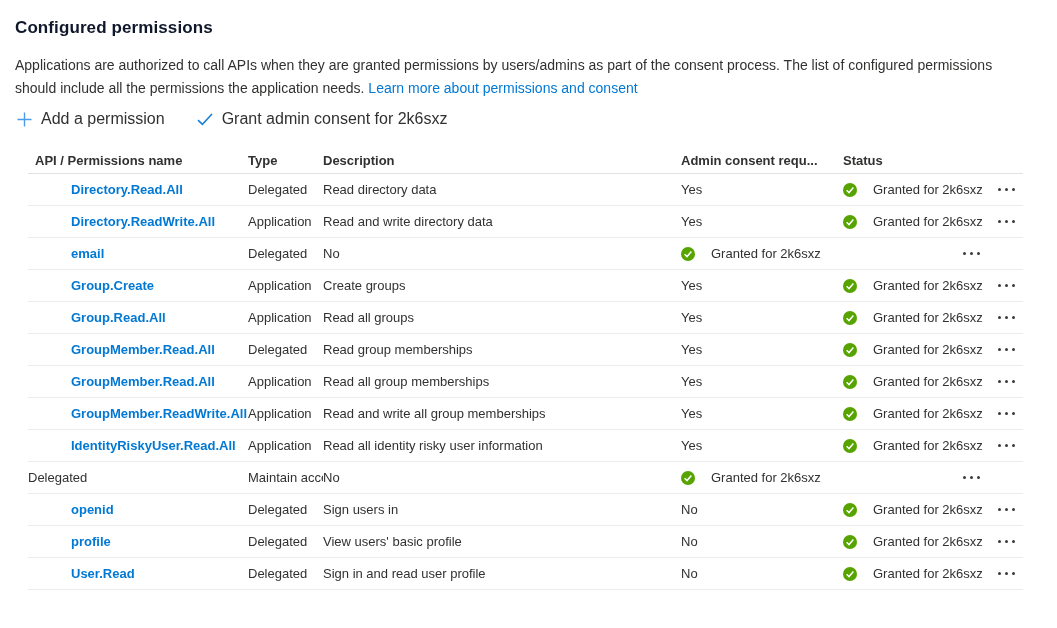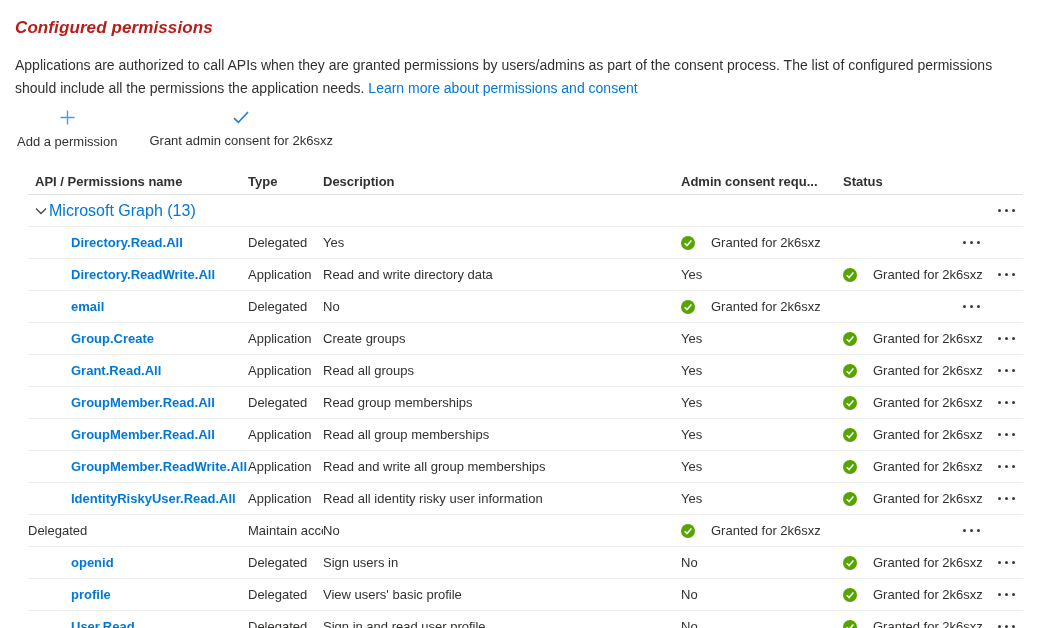--- a/index.html
+++ b/index.html
@@ -9,24 +9,23 @@
     background: #ffffff;
     font-family: "Liberation Sans", sans-serif;
     color: #323130;
     overflow: hidden;
   }
   .page { padding: 14px 16px 0 15px; }
 
   .page-title {
     font-size: 17px;
     font-weight: 600;
-    color: #b91c1c;
+    color: #0f172a;
     margin: 4px 0 16px 0;
     letter-spacing: 0.1px;
-    font-style: italic;
   }
 
   .description {
     font-size: 14px;
     line-height: 1.65;
     color: #323130;
     max-width: 1010px;
     margin: 0 0 8px 0;
   }
   a.link, .link {
@@ -43,24 +42,23 @@
     margin: 0 0 18px 0;
   }
   .cmd-button {
     display: inline-flex;
     align-items: center;
     gap: 9px;
     background: none;
     border: none;
     padding: 2px 2px;
     font-family: "Liberation Sans", sans-serif;
-    font-size: 13px;
+    font-size: 16px;
     color: #323130;
     cursor: pointer;
-    flex-direction: column;
   }
   .cmd-button svg { display: block; }
 
   
   .perm-table { width: 995px; margin-left: 13px; }
   .grid-row {
     display: grid;
     grid-template-columns: 220px 75px 358px 162px 145px 35px;
     align-items: center;
   }
@@ -154,46 +152,26 @@
 
     <div class="grid-row thead">
       <div class="cell h-name">API / Permissions name</div>
       <div class="cell">Type</div>
       <div class="cell">Description</div>
       <div class="cell">Admin consent requ...</div>
       <div class="cell">Status</div>
       <div class="cell"></div>
     </div>
 
-    <div class="grid-row row group-row">
-      <div class="group-cell">
-        <button class="chevron-btn">
-          <span>
-            <svg width="12" height="8" viewBox="0 0 12 8">
-                <path d="M1 1.5 L6 6.5 L11 1.5" fill="none" stroke="#484644" stroke-width="1.3"></path>
-              </svg>
-          </span>
-        </button>
-        <a class="link">Microsoft Graph (13)</a>
-      </div>
-      <div class="menu-cell">
-        <button class="menu-btn" aria-label="more options">
-          <span style="display:inline-flex;gap:4px;">
-            <span class="dot"></span>
-              <span class="dot"></span>
-              <span class="dot"></span>
-          </span>
-        </button>
-      </div>
-    </div>
 
     <div id="rows-container">
   <div class="grid-row row">
     <div class="cell name-cell"><a class="link">Directory.Read.All</a></div>
     <div class="cell">Delegated</div>
+    <div class="cell">Read directory data</div>
     <div class="cell">Yes</div>
     <div class="cell status-cell">
       <span class="granted-badge">
         <svg width="14" height="14" viewBox="0 0 14 14">
                 <circle cx="7" cy="7" r="7" fill="#57a300"></circle>
                 <path d="M3.6 7.2 L6 9.6 L10.4 4.6" fill="none" stroke="#ffffff" stroke-width="1.5"></path>
               </svg>
       </span>
       <span>Granted for 2k6sxz</span>
     </div>
@@ -276,21 +254,21 @@
         <span style="display:inline-flex;gap:4px;">
           <span class="dot"></span>
                 <span class="dot"></span>
                 <span class="dot"></span>
         </span>
       </button>
     </div>
   </div>
 
   <div class="grid-row row">
-    <div class="cell name-cell"><a class="link">Grant.Read.All</a></div>
+    <div class="cell name-cell"><a class="link">Group.Read.All</a></div>
     <div class="cell">Application</div>
     <div class="cell">Read all groups</div>
     <div class="cell">Yes</div>
     <div class="cell status-cell">
       <span class="granted-badge">
         <svg width="14" height="14" viewBox="0 0 14 14">
                 <circle cx="7" cy="7" r="7" fill="#57a300"></circle>
                 <path d="M3.6 7.2 L6 9.6 L10.4 4.6" fill="none" stroke="#ffffff" stroke-width="1.5"></path>
               </svg>
       </span>

